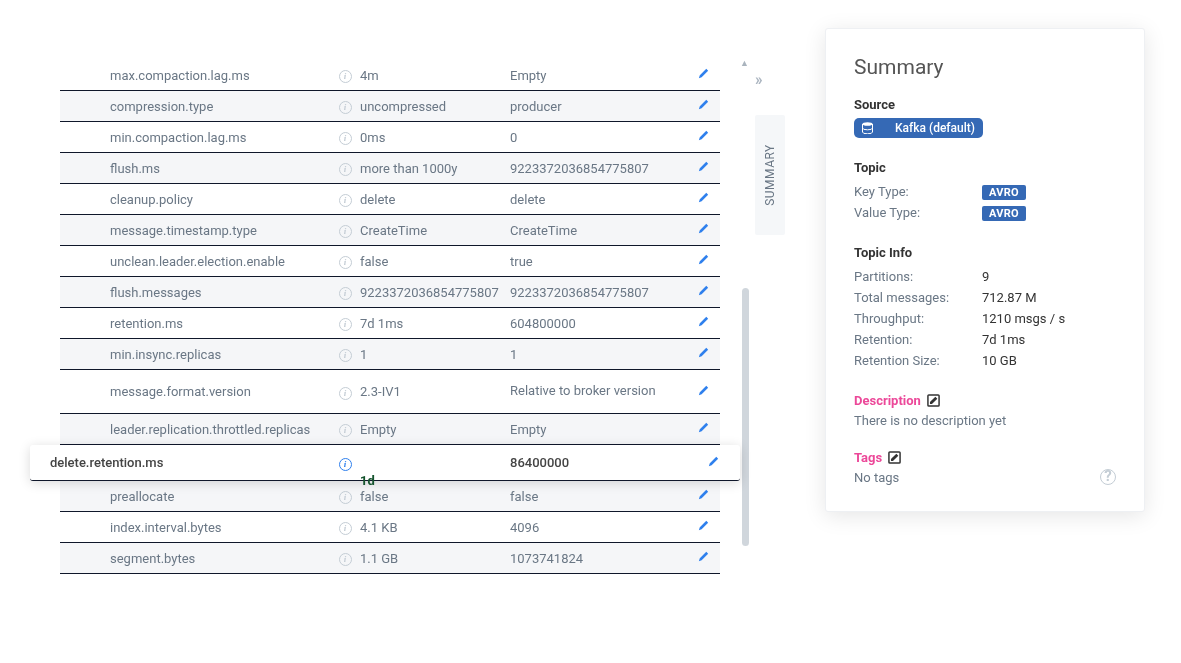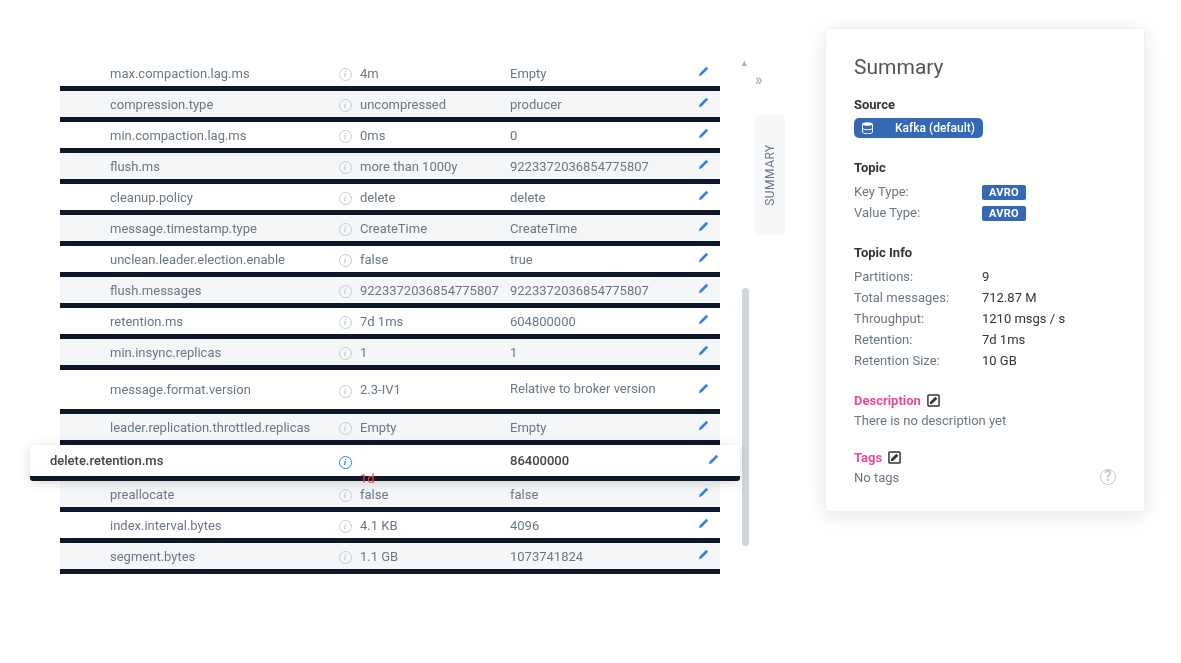--- a/index.html
+++ b/index.html
@@ -16,21 +16,21 @@
     position: absolute;
     left: 60px;
     top: 60px;
     width: 660px;
   }
   .config-row {
     display: flex;
     align-items: center;
     height: 31px;
     padding: 0 10px 0 50px;
-    border-bottom: 5px solid #0f172a;
+    border-bottom: 1px solid #0f172a;
     color: #6a7785;
   }
   .config-row.alt { background: #f5f6f8; }
   .config-row .name { width: 220px; flex-shrink: 0; color: #6a7785; }
   .config-row .info { width: 30px; flex-shrink: 0; text-align: center; }
   .config-row .val1 { width: 150px; flex-shrink: 0; color: #6a7785; overflow: hidden; text-overflow: ellipsis; white-space: nowrap; padding-right: 6px;}
   .config-row .val2 { flex: 1; color: #6a7785; overflow: hidden; text-overflow: ellipsis; white-space: nowrap; padding-right: 6px;}
   .config-row .edit { width: 24px; flex-shrink: 0; text-align: right; }
   .config-row.highlighted {
     background: #fff;
@@ -39,21 +39,21 @@
     z-index: 2;
     margin-left: -30px;
     margin-right: -20px;
     padding-left: 20px;
     padding-right: 20px;
     height: 36px;
     border-radius: 3px;
     color: #444;
   }
   .config-row.highlighted .name { color: #444; font-weight: 500; width: 280px; }
-  .config-row.highlighted .val1 { color: #ef4444; font-weight: 400; width: 150px; margin-top: 35px;}
+  .config-row.highlighted .val1 { color: #14532d; font-weight: 700; width: 150px; margin-top: 35px;}
   .config-row.highlighted .val2 { color: #444; font-weight: 500; }
   .icon-info {
     display: inline-block;
     width: 13px; height: 13px;
     border-radius: 50%;
     border: 1.5px solid #c4cdd5;
     color: #c4cdd5;
     font-size: 9px;
     line-height: 10px;
     text-align: center;

